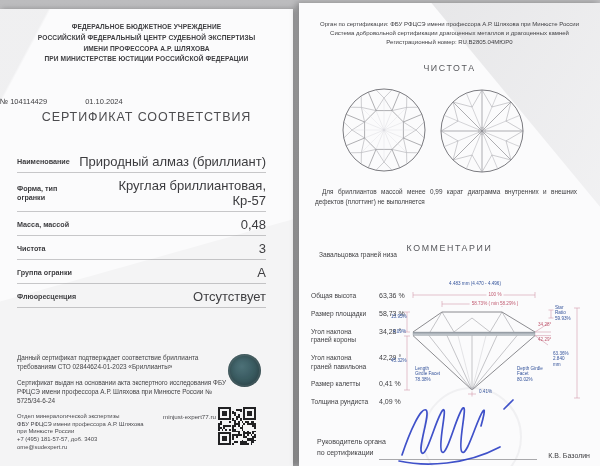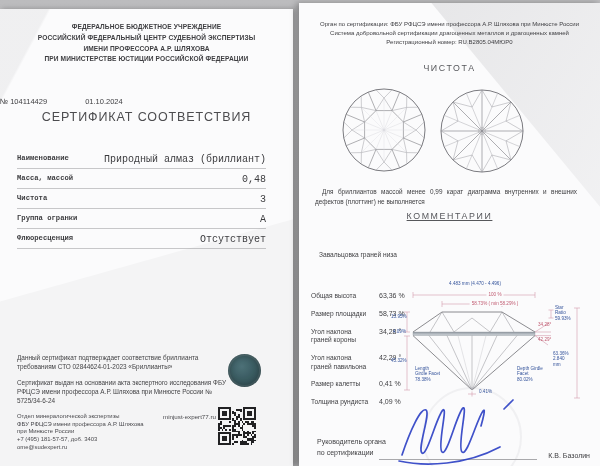--- a/index.html
+++ b/index.html
@@ -21,41 +21,41 @@
     background:linear-gradient(to bottom right,rgba(105,105,112,.17),rgba(105,105,112,.03));}
 
   
   .org-block{position:absolute;top:13px;left:6px;right:6px;text-align:center;
     font-size:6.6px;line-height:10.8px;font-weight:700;color:#3e3e41;letter-spacing:.1px;}
   .cert-title{position:absolute;top:62px;left:0;right:0;text-align:center;
     font-size:12.5px;color:#4c4c4f;letter-spacing:.9px;margin-top:39px;}
   .cert-meta{position:absolute;top:88px;left:0;right:0;display:flex;justify-content:flex-start;gap:38px;
     font-size:7.5px;color:#3d3d40;}
   .spec-table{position:absolute;left:17px;top:140px;width:249px;}
-  .spec-row{display:flex;justify-content:space-between;align-items:flex-start;
-    border-bottom:1px solid #c7c7c9;padding:5px 0 3px;font-family:Liberation Mono, monospace;}
+  .spec-row{display:flex;justify-content:space-between;align-items:center;
+    border-bottom:1px solid #c7c7c9;padding:5px 0 3px;}
   .spec-label{font-size:7.2px;font-weight:700;color:#3c3c3f;}
-  .spec-value{font-size:10px;color:#3c3c3f;text-align:right;}
+  .spec-value{font-size:13px;color:#3c3c3f;text-align:right;}
   .statement{position:absolute;left:17px;width:208px;font-size:6.4px;line-height:9px;color:#404043;}
   #statement-1{top:344px;}
   #statement-2{top:369px;width:214px;}
   .stamp{position:absolute;left:228px;top:345px;width:33px;height:33px;border-radius:50%;
     background:radial-gradient(circle at 42% 38%,#3d666e 0%,#24494f 55%,#17343b 100%);
     box-shadow:inset 0 0 0 2px rgba(255,255,255,.09),inset 0 0 6px rgba(0,0,0,.45);opacity:.93;}
   .footer-block{position:absolute;left:17px;top:404px;font-size:5.9px;line-height:7.7px;color:#47474b;}
   .site-text{position:absolute;left:163px;top:404px;font-size:6.2px;color:#47474b;}
   .qr{position:absolute;left:218px;top:398px;width:38px;height:38px;}
 
   
   .org-header{position:absolute;top:17px;left:8px;right:8px;text-align:center;
     font-size:6px;line-height:9.2px;color:#404044;}
   .sec-heading{position:absolute;left:0;right:0;text-align:center;
     font-size:8.8px;letter-spacing:1.6px;color:#56575b;}
   #clarity-heading{top:60px;}
-  #comments-heading{top:208px;text-decoration:underline;}
+  #comments-heading{top:240px;}
   #prop-heading{top:271px;}
   .diamond-svg{position:absolute;}
   #crown-svg{left:41px;top:83px;width:88px;height:88px;}
   #pav-svg{left:139px;top:84px;width:88px;height:88px;}
   .clarity-note{position:absolute;left:16px;top:184px;width:262px;
     font-size:6.4px;line-height:9.5px;color:#404043;text-align:justify;text-indent:7px;}
   .comment-text{position:absolute;left:20px;top:248px;font-size:6.6px;color:#404043;}
   .prop-table{position:absolute;left:12px;top:289px;width:112px;}
   .prop-row{display:flex;align-items:flex-start;margin-bottom:9.5px;}
   .prop-label{width:60px;font-size:6.6px;line-height:8.4px;color:#3e3e41;}
@@ -97,20 +97,24 @@
   <div class="cert-title">СЕРТИФИКАТ СООТВЕТСТВИЯ</div>
   <div class="cert-meta">
     <span>№ 104114429</span>
     <span>01.10.2024</span>
   </div>
 
   <div class="spec-table">
     <div class="spec-row">
       <span class="spec-label">Наименование</span>
       <span class="spec-value">Природный алмаз (бриллиант)</span>
+    </div>
+    <div class="spec-row">
+      <span class="spec-label">Форма, тип огранки</span>
+      <span class="spec-value">Круглая бриллиантовая, Кр-57</span>
     </div>
     <div class="spec-row">
       <span class="spec-label">Масса, массой</span>
       <span class="spec-value">0,48</span>
     </div>
     <div class="spec-row">
       <span class="spec-label">Чистота</span>
       <span class="spec-value">3</span>
     </div>
     <div class="spec-row">

